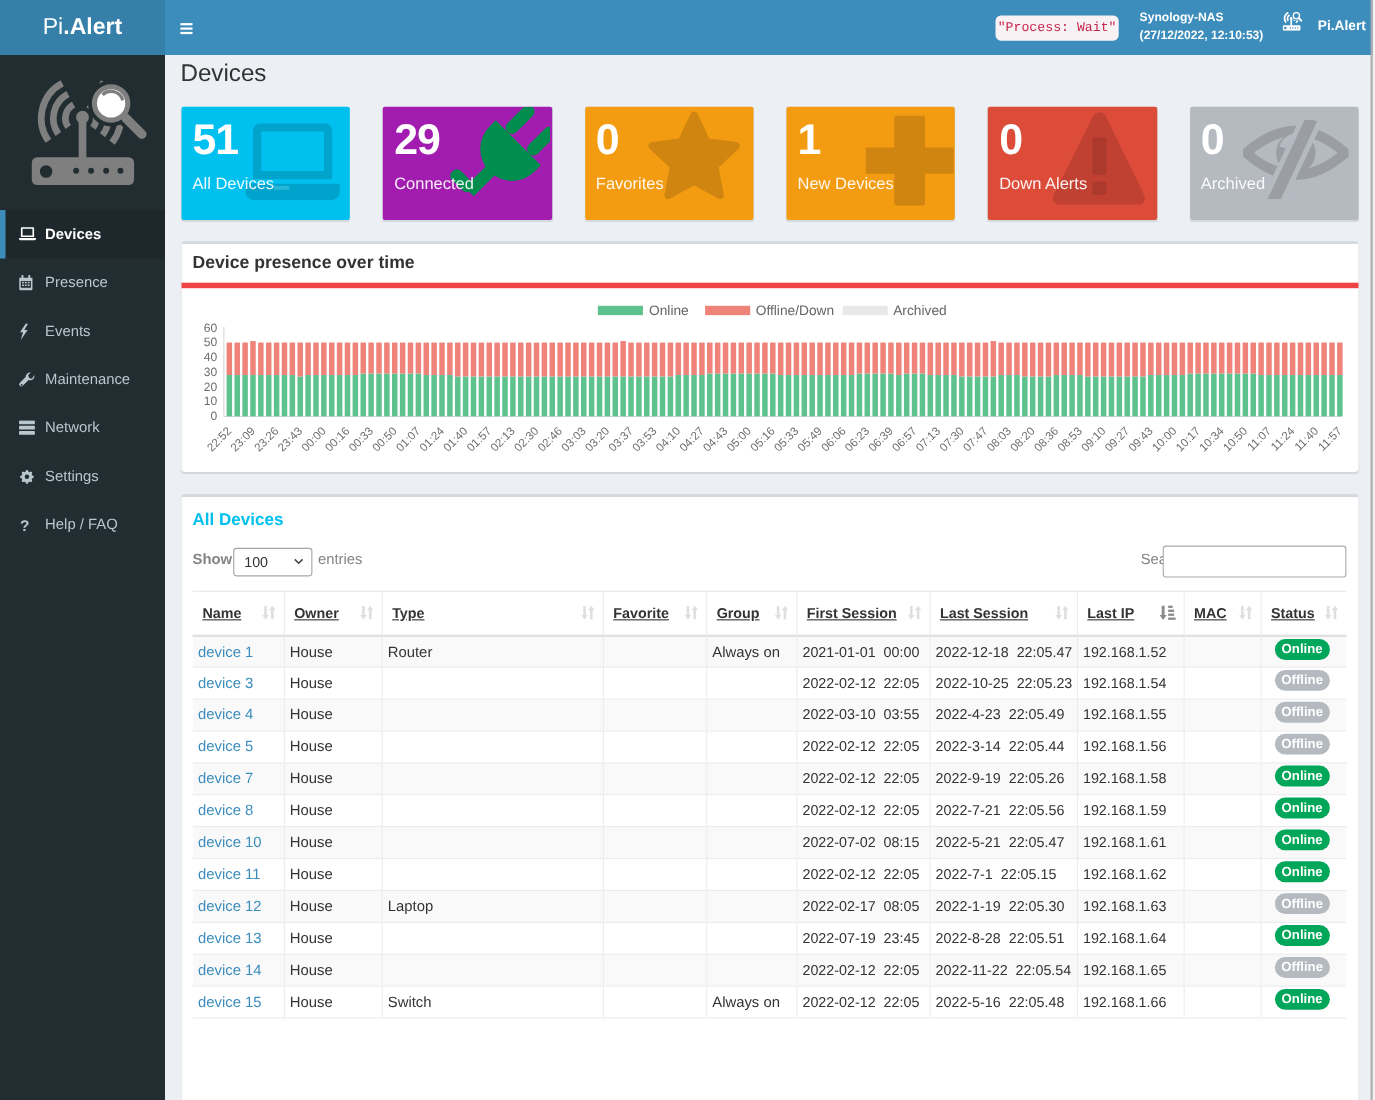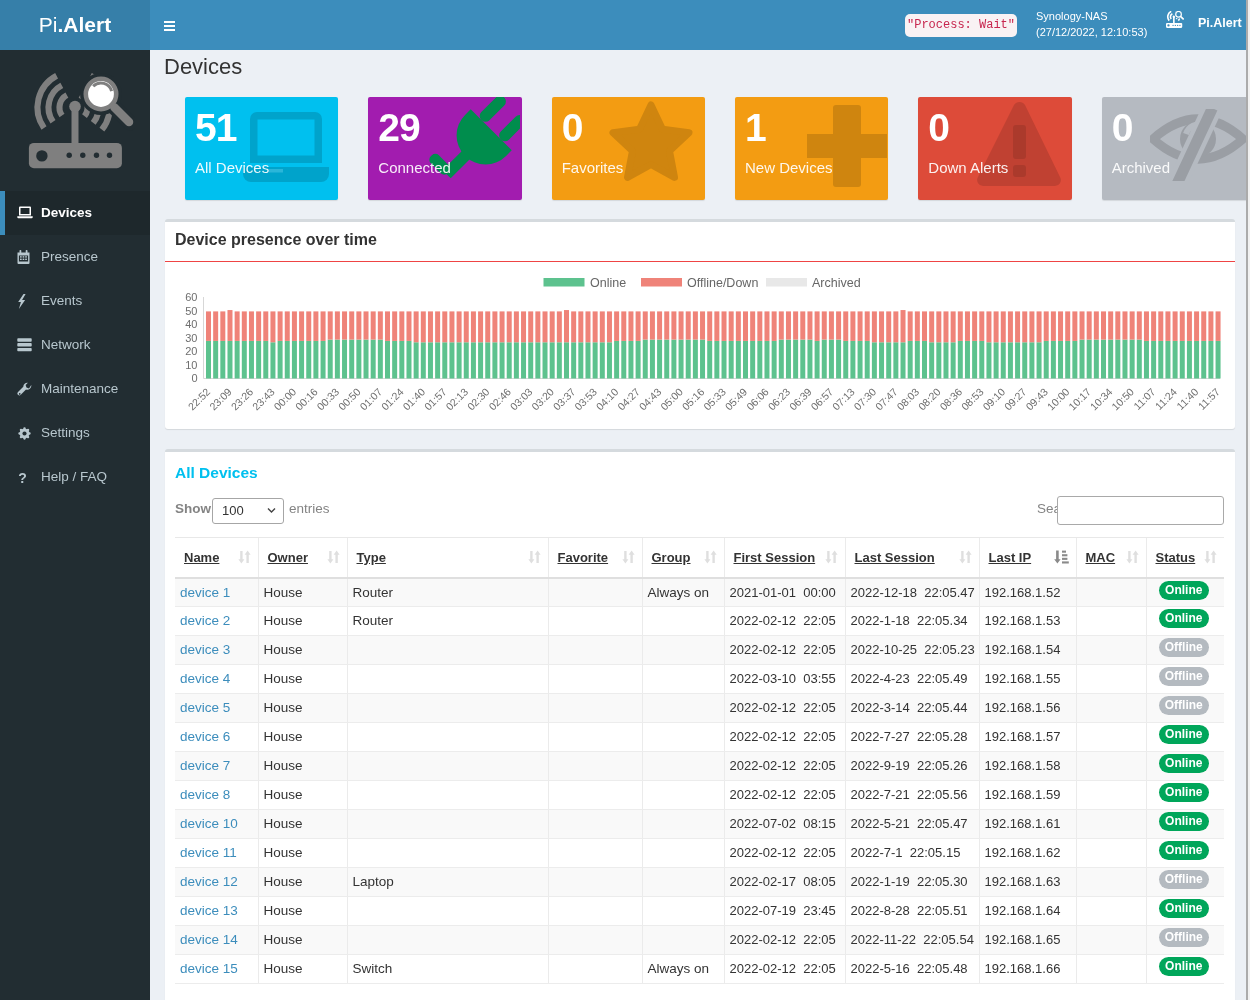--- a/index.html
+++ b/index.html
@@ -8,48 +8,48 @@
 
 .topbar { position:absolute; left:0; top:0; width:1250px; height:50px; background:#3c8dbc; z-index:30; }
 .tlogo { position:absolute; left:0; top:0; width:150px; height:50px; background:#367fa9; color:#fff;
   font-size:21px; line-height:50px; text-align:center; font-weight:300; }
 .tlogo b { font-weight:700; }
 .burger { position:absolute; left:164px; top:21px; }
 .burger div { width:11px; height:2.2px; background:#fff; margin-bottom:1.6px; }
 .codepill { position:absolute; left:905px; top:14px; width:112px; height:23px; background:#f9f2f4;
   border-radius:5px; color:#c7254e; font-family:"Liberation Mono",monospace; font-size:12px; font-weight:400;
   text-align:center; line-height:23px; white-space:nowrap; }
-.nas { position:absolute; left:1036px; top:9px; color:#fff; font-size:11px; font-weight:400; line-height:15.5px; }
+.nas { position:absolute; left:1036px; top:9px; color:#fff; font-size:11px; font-weight:700; line-height:15.5px; }
 .ticon { position:absolute; left:1166px; top:11px; }
 .tpa { position:absolute; left:1198px; top:16px; color:#fff; font-size:12.5px; font-weight:700; }
 
 .sidebar { position:absolute; left:0; top:50px; width:150px; height:950px; background:#222d32; z-index:20; }
 .slogo { position:absolute; left:27px; top:21px; }
 .menu { position:absolute; top:141px; left:0; width:150px; }
 .mi { height:44px; line-height:44px; position:relative; color:#b8c7ce; font-size:13.5px; }
 .mi.active { background:#1e282c; color:#fff; border-left:5px solid #3c8dbc; font-weight:700; }
 .mi .ic { position:absolute; left:17px; top:0; width:18px; height:44px; display:flex; align-items:center; }
 .mi.active .ic { left:12px; }
 .mi .ml { position:absolute; left:41px; }
 .mi.active .ml { left:36px; }
 
 .content { position:absolute; left:150px; top:50px; width:1100px; height:950px; background:#ecf0f5; }
 h1.page { position:absolute; left:14px; top:4px; font-size:22px; font-weight:400; color:#333; }
 
 .sbox { position:absolute; top:47px; width:153.3px; height:103px; border-radius:2px; color:#fff;
-  box-shadow:0 1px 1px rgba(0,0,0,0.1); overflow:hidden;margin-left:20px; }
+  box-shadow:0 1px 1px rgba(0,0,0,0.1); overflow:hidden; }
 .sbox .num { position:absolute; left:10px; top:9px; font-size:39px; font-weight:700; z-index:2; letter-spacing:-1px; }
 .sbox .lab { position:absolute; left:10px; top:62px; font-size:15px; z-index:2; color:rgba(255,255,255,0.92); }
 .ghost { position:absolute; z-index:1; }
 
 .panel { position:absolute; left:15px; width:1070px; background:#fff; border-top:3px solid #d5dade;
   border-radius:3px; box-shadow:0 1px 1px rgba(0,0,0,0.1); }
 .p1 { top:168.5px; height:210.5px; }
 .p1 .ptitle { position:absolute; left:10px; top:9px; font-size:16px; font-weight:700; color:#333; }
-.p1 .phead { height:40.5px; border-bottom:1px solid #ef4444;padding-left:46px; }
+.p1 .phead { height:40.5px; border-bottom:5px solid #ef4444;padding-left:46px; }
 .p2 { top:399px; height:561px; border-bottom:none; border-radius:3px 3px 0 0; }
 .at { position:absolute; left:10px; top:12px; color:#00c0ef; font-size:15.5px; font-weight:700; }
 .ctrl { position:absolute; left:10px; top:44px; width:1050px; height:40px; color:#848484; font-size:13.5px; }
 .show { position:absolute; left:0; top:5px;font-weight:bold; }
 .sel { position:absolute; left:37px; top:2px; width:72px; height:26px; border:1px solid #a6a6a6; border-radius:3px;
   color:#333; font-size:13px; line-height:24px; padding-left:9px; background:#fff; }
 .sel svg { position:absolute; right:7px; top:8px; }
 .entries { position:absolute; left:114px; top:5px; }
 .searchl { position:absolute; left:824px; top:5px;margin-left:38px; }
 .searchb { position:absolute; left:882px; top:0px; width:167px; height:29px; border:1px solid #a9a9a9; border-radius:3px; background:#fff; }
@@ -158,38 +158,38 @@
 <div class="mi">
         <span class="ic">
           <svg width="9" height="15" viewBox="0 0 9 15">
             <path fill="#b8c7ce" d="M6.5 0 1.2 8h2.7L1.9 15 8.1 6h-3L8.6 0z"></path>
           </svg>
         </span>
         <span class="ml">Events</span>
       </div>
 <div class="mi">
         <span class="ic">
+          <svg width="15" height="15" viewBox="0 0 16 16">
+            <path fill="#b8c7ce" d="M15.2 3.1a4.3 4.3 0 0 1-5.6 4.9L4 13.6a2 2 0 0 1-2.9-2.9l5.6-5.6A4.3 4.3 0 0 1 11.6 0.8L9.2 3.2l0.9 2.7 2.7 0.9z"></path>
+            <circle cx="2.9" cy="12.7" r="0.9" fill="#222d32"></circle>
+          </svg>
+        </span>
+        <span class="ml">Maintenance</span>
+      </div>
+<div class="mi">
+        <span class="ic">
           <svg width="15" height="14" viewBox="0 0 15 14">
             <g fill="#b8c7ce">
               <rect x="0.3" y="0.3" width="14.4" height="3.4" rx="0.8"></rect>
               <rect x="0.3" y="5.1" width="14.4" height="3.4" rx="0.8"></rect>
               <rect x="0.3" y="9.9" width="14.4" height="3.4" rx="0.8"></rect>
             </g>
           </svg>
         </span>
         <span class="ml">Network</span>
-      </div>
-<div class="mi">
-        <span class="ic">
-          <svg width="15" height="15" viewBox="0 0 16 16">
-            <path fill="#b8c7ce" d="M15.2 3.1a4.3 4.3 0 0 1-5.6 4.9L4 13.6a2 2 0 0 1-2.9-2.9l5.6-5.6A4.3 4.3 0 0 1 11.6 0.8L9.2 3.2l0.9 2.7 2.7 0.9z"></path>
-            <circle cx="2.9" cy="12.7" r="0.9" fill="#222d32"></circle>
-          </svg>
-        </span>
-        <span class="ml">Maintenance</span>
       </div>
 <div class="mi">
         <span class="ic">
           <svg width="15" height="15" viewBox="0 0 16 16">
             <g fill="#b8c7ce">
               <rect x="6.7" y="1.4" width="2.6" height="13.2" rx="1.2" transform="rotate(0 8 8)"></rect>
               <rect x="6.7" y="1.4" width="2.6" height="13.2" rx="1.2" transform="rotate(45 8 8)"></rect>
               <rect x="6.7" y="1.4" width="2.6" height="13.2" rx="1.2" transform="rotate(90 8 8)"></rect>
               <rect x="6.7" y="1.4" width="2.6" height="13.2" rx="1.2" transform="rotate(135 8 8)"></rect>
               <circle cx="8" cy="8" r="5.2"></circle>
@@ -721,34 +721,20 @@
             <td>Always on</td>
             <td class="dtc">2021-01-01&nbsp; 00:00</td>
             <td class="dtc">2022-12-18&nbsp; 22:05.47</td>
             <td class="dtc">192.168.1.52</td>
             <td></td>
             <td class="c10">
               <span class="badge bg">Online</span>
             </td>
           </tr>
 <tr>
-            <td><a>device 2</a></td>
-            <td>House</td>
-            <td>Router</td>
-            <td></td>
-            <td></td>
-            <td class="dtc">2022-02-12&nbsp; 22:05</td>
-            <td class="dtc">2022-1-18&nbsp; 22:05.34</td>
-            <td class="dtc">192.168.1.53</td>
-            <td></td>
-            <td class="c10">
-              <span class="badge bg">Online</span>
-            </td>
-          </tr>
-<tr>
             <td><a>device 3</a></td>
             <td>House</td>
             <td></td>
             <td></td>
             <td></td>
             <td class="dtc">2022-02-12&nbsp; 22:05</td>
             <td class="dtc">2022-10-25&nbsp; 22:05.23</td>
             <td class="dtc">192.168.1.54</td>
             <td></td>
             <td class="c10">
@@ -774,34 +760,20 @@
             <td>House</td>
             <td></td>
             <td></td>
             <td></td>
             <td class="dtc">2022-02-12&nbsp; 22:05</td>
             <td class="dtc">2022-3-14&nbsp; 22:05.44</td>
             <td class="dtc">192.168.1.56</td>
             <td></td>
             <td class="c10">
               <span class="badge bo">Offline</span>
-            </td>
-          </tr>
-<tr>
-            <td><a>device 6</a></td>
-            <td>House</td>
-            <td></td>
-            <td></td>
-            <td></td>
-            <td class="dtc">2022-02-12&nbsp; 22:05</td>
-            <td class="dtc">2022-7-27&nbsp; 22:05.28</td>
-            <td class="dtc">192.168.1.57</td>
-            <td></td>
-            <td class="c10">
-              <span class="badge bg">Online</span>
             </td>
           </tr>
 <tr>
             <td><a>device 7</a></td>
             <td>House</td>
             <td></td>
             <td></td>
             <td></td>
             <td class="dtc">2022-02-12&nbsp; 22:05</td>
             <td class="dtc">2022-9-19&nbsp; 22:05.26</td>

